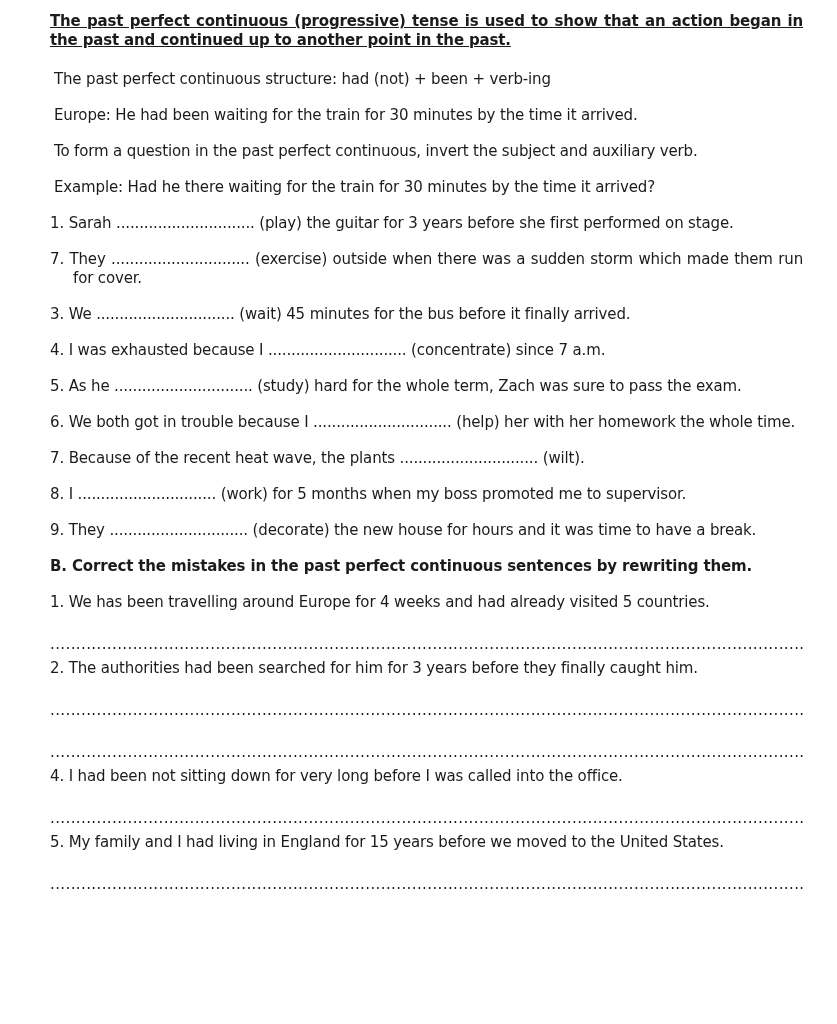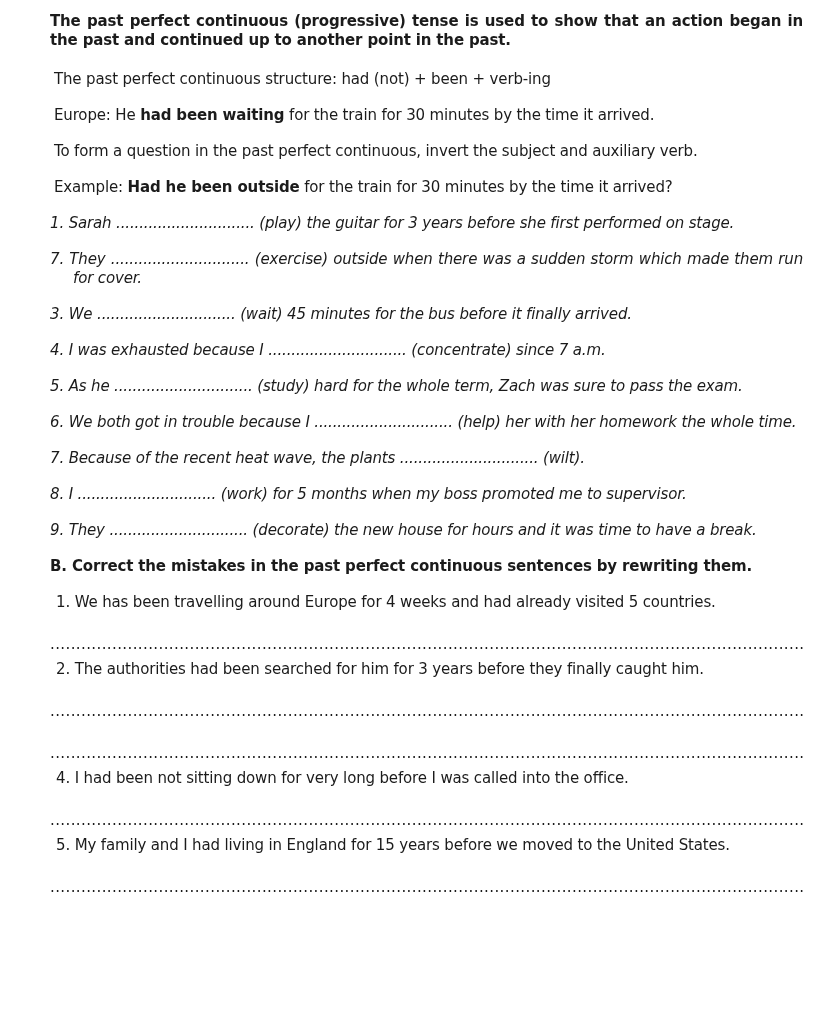--- a/index.html
+++ b/index.html
@@ -17,39 +17,39 @@
   .page {
     padding: 12px 34px 0 50px;
     font-size: 15px;
     line-height: 19px;
     letter-spacing: -0.15px;
   }
   .intro-heading {
     font-weight: bold;
     text-align: justify;
     margin: 0 0 20px 0;
+    text-decoration: underline;
   }
   .line {
     margin: 0 0 17px 4px;
     text-align: justify;
   }
-  .bold { font-weight: bold; }
+  .bold { font-weight: normal; }
   .section-heading {
     font-weight: bold;
     margin: 4px 0 17px 0;
   }
   .item {
     margin: 0 0 17px 0;
     padding-left: 23px;
     text-indent: -23px;
     text-align: justify;
-    font-style: italic;
   }
   .b-item {
-    margin: 6px;
+    margin: 0;
     padding-left: 23px;
     text-indent: -23px;
     text-align: justify;
   }
   .answer-line {
     margin: 23px 0 5px 0;
     white-space: nowrap;
     overflow: hidden;
     letter-spacing: 0.4px;
   }
@@ -60,21 +60,21 @@
 <div class="page">
 
   <p class="intro-heading">The past perfect continuous (progressive) tense is used to show that an action began in the past and continued up to another point in the past.</p>
 
   <p class="line">The past perfect continuous structure: had (not) + been + verb-ing</p>
 
   <p class="line"><span>Europe: He </span><span class="bold">had been waiting</span><span> for the train for 30 minutes by the time it arrived.</span></p>
 
   <p class="line">To form a question in the past perfect continuous, invert the subject and auxiliary verb.</p>
 
-  <p class="line"><span>Example: </span><span class="bold">Had he been outside</span><span> for the train for 30 minutes by the time it arrived?</span></p>
+  <p class="line"><span>Example: </span><span class="bold">Had he there waiting</span><span> for the train for 30 minutes by the time it arrived?</span></p>
 
 
   <p class="item">1. Sarah .............................. (play) the guitar for 3 years before she first performed on stage.</p>
   <p class="item">7. They .............................. (exercise) outside when there was a sudden storm which made them run for cover.</p>
   <p class="item">3. We .............................. (wait) 45 minutes for the bus before it finally arrived.</p>
   <p class="item">4. I was exhausted because I .............................. (concentrate) since 7 a.m.</p>
   <p class="item">5. As he .............................. (study) hard for the whole term, Zach was sure to pass the exam.</p>
   <p class="item">6. We both got in trouble because I .............................. (help) her with her homework the whole time.</p>
   <p class="item">7. Because of the recent heat wave, the plants .............................. (wilt).</p>
   <p class="item">8. I .............................. (work) for 5 months when my boss promoted me to supervisor.</p>

